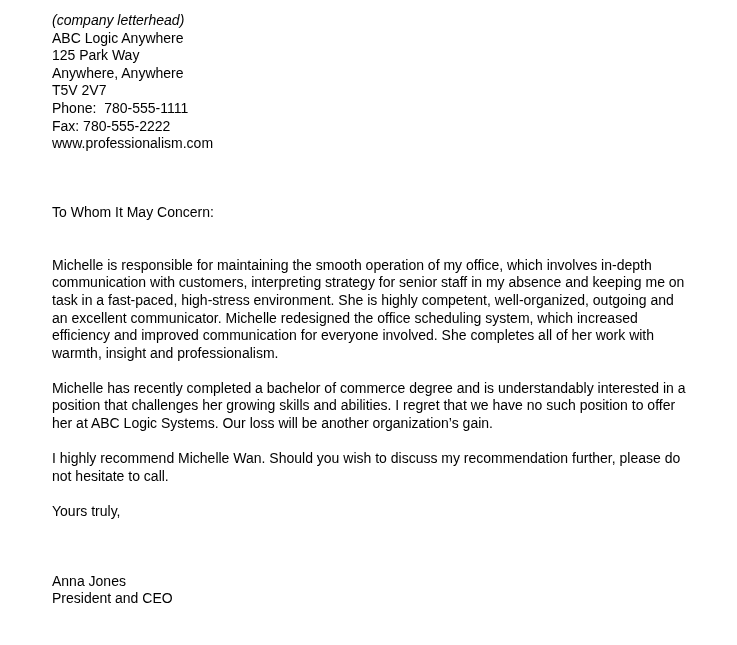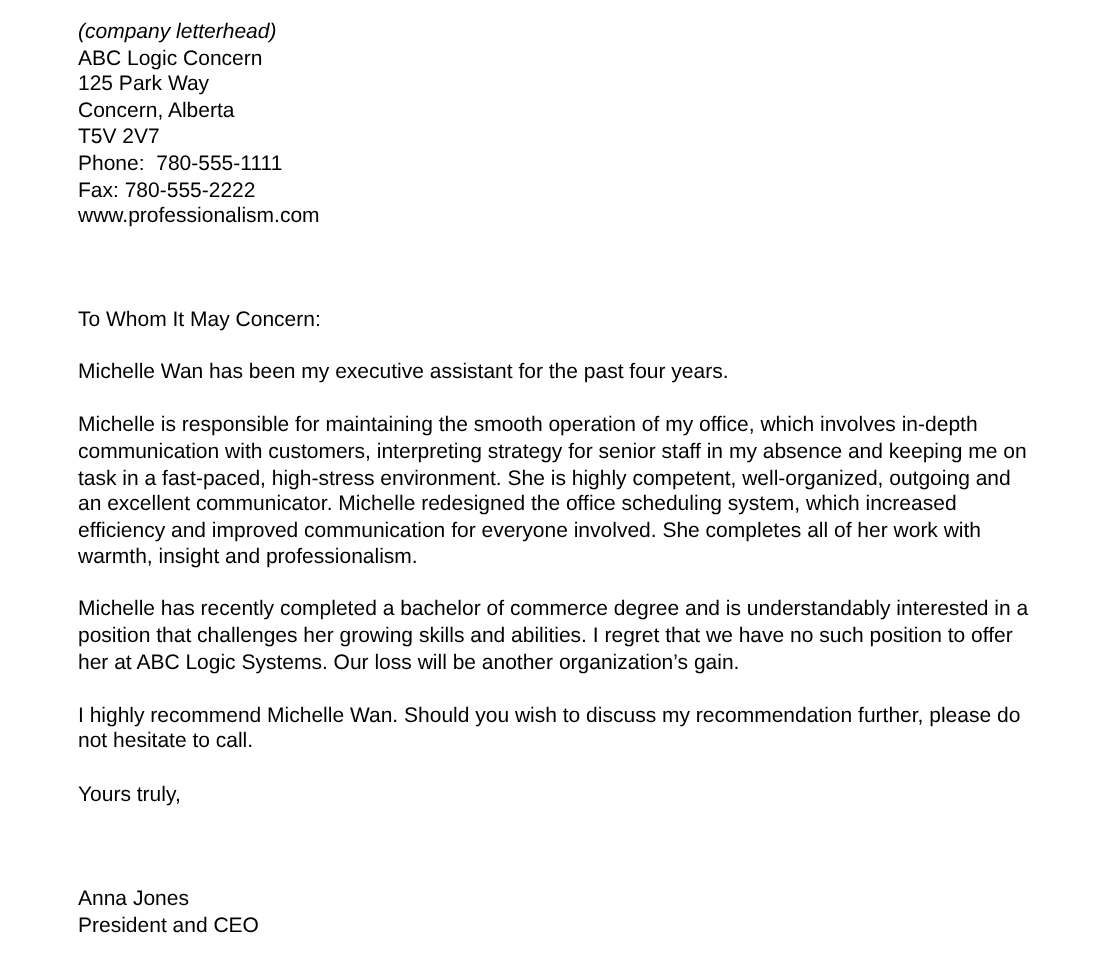--- a/index.html
+++ b/index.html
@@ -58,40 +58,39 @@
   }
 </style>
 </head>
 <body>
 
 <div class="page">
   <div class="letter">
 
     <div class="letterhead-block">
       <div class="letterhead-line italic">(company letterhead)</div>
-      <div class="letterhead-line">ABC Logic Concern</div>
+      <div class="letterhead-line">ABC Logic Anywhere</div>
       <div class="letterhead-line">125 Park Way</div>
-      <div class="letterhead-line">Concern, Alberta</div>
+      <div class="letterhead-line">Anywhere, Anywhere</div>
       <div class="letterhead-line">T5V 2V7</div>
       <div class="letterhead-line">Phone:  780-555-1111</div>
       <div class="letterhead-line">Fax: 780-555-2222</div>
       <div class="letterhead-line">www.professionalism.com</div>
     </div>
 
     <div class="blank-line"></div>
     <div class="blank-line-sm"></div>
 
 
     <div class="blank-line"></div>
 
     <div class="para">To Whom It May Concern:</div>
 
     <div class="blank-line"></div>
 
-    <p class="para single-line">Michelle Wan has been my executive assistant for the past four years.</p>
 
     <div class="blank-line"></div>
 
     <p class="para">Michelle is responsible for maintaining the smooth operation of my office, which involves in-depth communication with customers, interpreting strategy for senior staff in my absence and keeping me on task in a fast-paced, high-stress environment. She is highly competent, well-organized, outgoing and an excellent communicator. Michelle redesigned the office scheduling system, which increased efficiency and improved communication for everyone involved. She completes all of her work with warmth, insight and professionalism.</p>
 
     <div class="blank-line"></div>
 
     <p class="para">Michelle has recently completed a bachelor of commerce degree and is understandably interested in a position that challenges her growing skills and abilities. I regret that we have no such position to offer her at ABC Logic Systems. Our loss will be another organization’s gain.</p>
 
     <div class="blank-line"></div>

